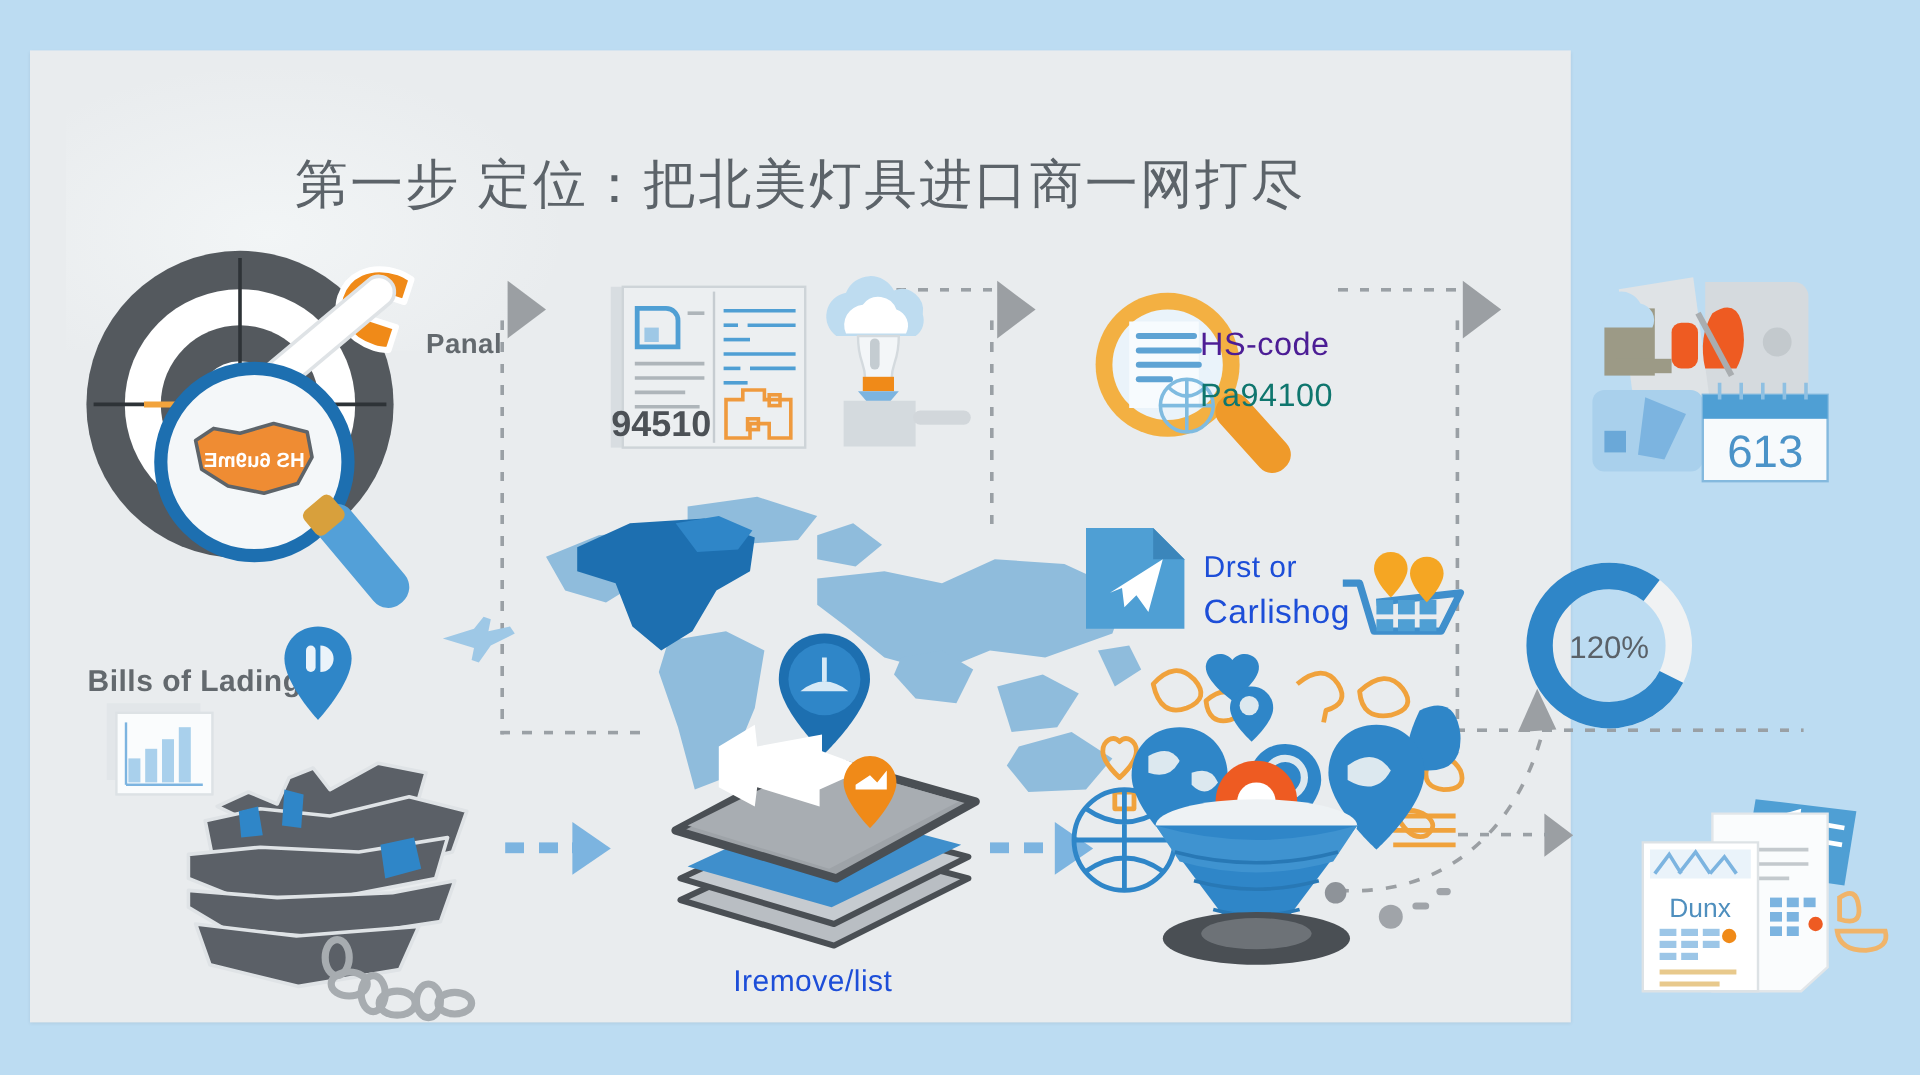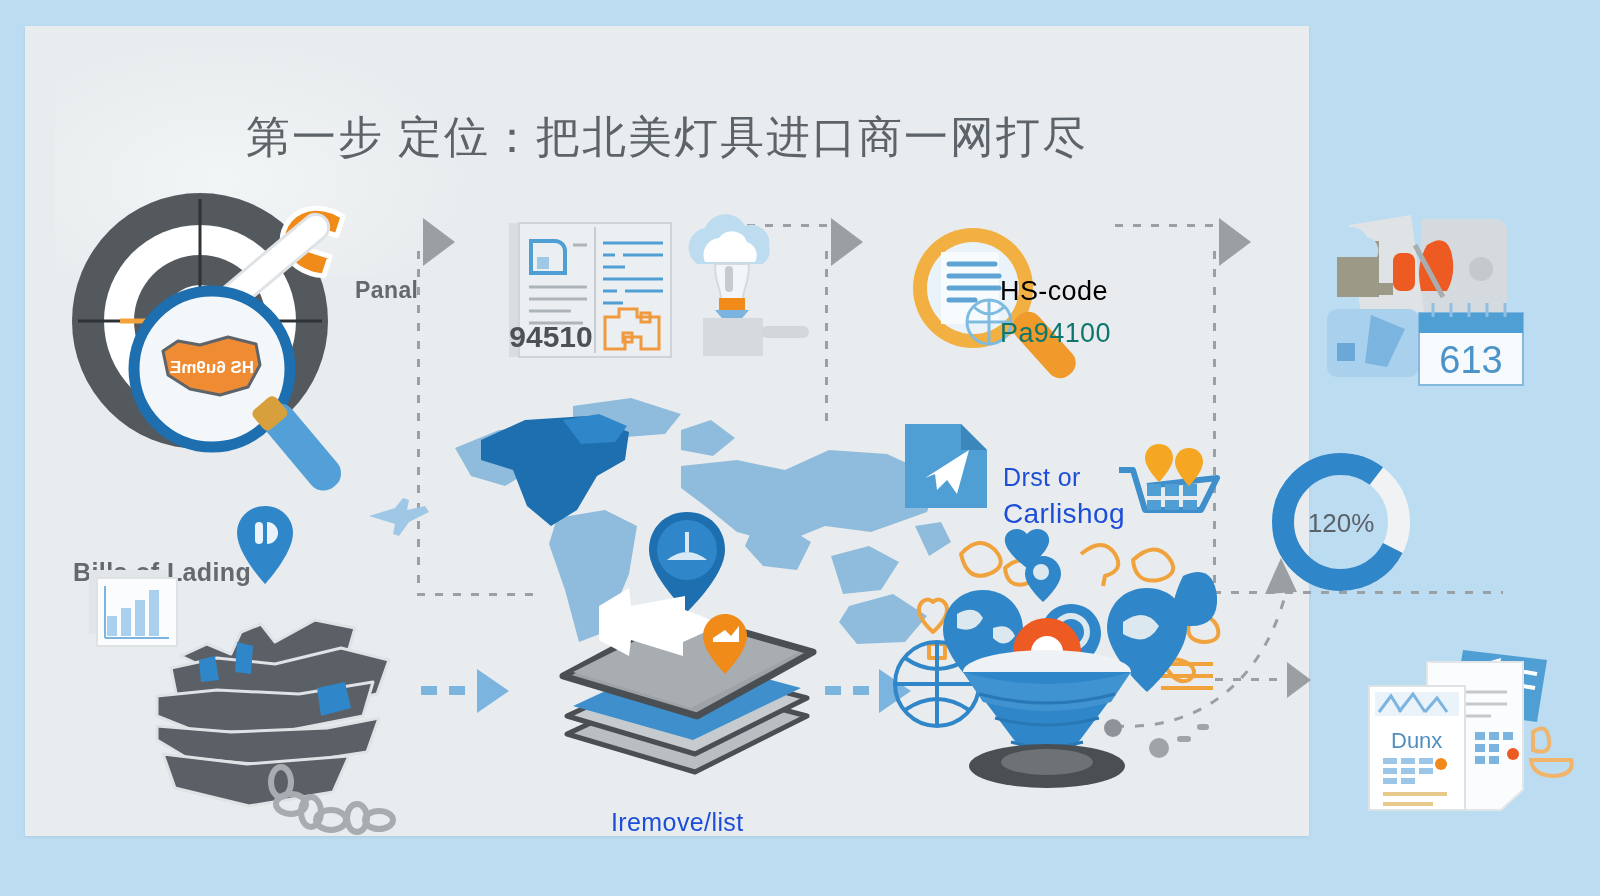--- a/index.html
+++ b/index.html
@@ -12,21 +12,21 @@
     position: relative;
     width: 1600px;
     height: 896px;
     background: #bcdcf2;
     overflow: hidden;
   }
   
   #panel {
     position: absolute;
     left: 25px;
-    top: 26px;
+    top: 42px;
     width: 1284px;
     height: 810px;
     background: #e9ecee;
     box-shadow: 0 1px 3px rgba(0,0,0,0.08);
   }
   
   #panel:before {
     content: "";
     position: absolute;
     left: 30px; top: 10px;
@@ -48,21 +48,20 @@
   }
 
   .lbl {
     position: absolute;
     color: #63696e;
     font-size: 23px;
     font-weight: 600;
     letter-spacing: .4px;
     line-height: 1.28;
     white-space: pre-line;
-    margin-top: 20px;
   }
   .lbl.blue { color: #2f76b0; font-weight: 500; }
   .lbl.gray2 { color: #1d4ed8; font-weight: 500; }
 
   svg { display: block; overflow: visible; }
   .abs { position: absolute; }
 
   
   .dash {
     position: absolute;
@@ -209,21 +208,21 @@
         <line x1="46" y1="54" x2="96" y2="54"></line>
         <line x1="46" y1="66" x2="96" y2="66"></line>
         <line x1="46" y1="78" x2="72" y2="78"></line>
       </g>
       <g fill="none" stroke="#7fbbe0" stroke-width="3">
         <circle cx="86" cy="100" r="22"></circle>
         <path d="M86 78 v44 M64 100 h44 M70 84 q16 16 32 0"></path>
       </g>
       <rect x="104" y="104" width="30" height="78" rx="14" transform="rotate(-42 104 104)" fill="#ef9a2a"></rect>
     </svg>
-    <div class="lbl gray2" style="left:975px; top:228px; font-size:27px; color:#000000;text-align:center;">HS-code</div>
+    <div class="lbl gray2" style="left:975px; top:228px; font-size:27px; color:#4c1d95;text-align:center;">HS-code</div>
     <div class="lbl gray2" style="left:975px; top:270px; font-size:27px; color:#0f766e;">Pa94100</div>
 
     <svg class="abs" style="left:1250px; top:185px;" width="240" height="180" viewBox="0 0 240 180">
       <path d="M146 8 h74 a12 12 0 0 1 12 12 v78 a12 12 0 0 1 -12 12 h-74 z" fill="#d5dade"></path>
       <circle cx="206" cy="58" r="12" fill="#c3c9cd"></circle>
       <path d="M74 14 l62 -10 l14 104 l-62 12 z" fill="#dfe3e6"></path>
       <rect x="62" y="30" width="42" height="56" fill="#9c9a86"></rect>
       <path d="M58 32 a18 18 0 0 1 34 -6 a14 14 0 0 1 10 20 h-44 z" fill="#bcdcf2"></path>
       <rect x="72" y="72" width="46" height="12" fill="#9c9a86"></rect>
       <rect x="118" y="42" width="22" height="38" rx="8" fill="#ee5b22"></rect>

